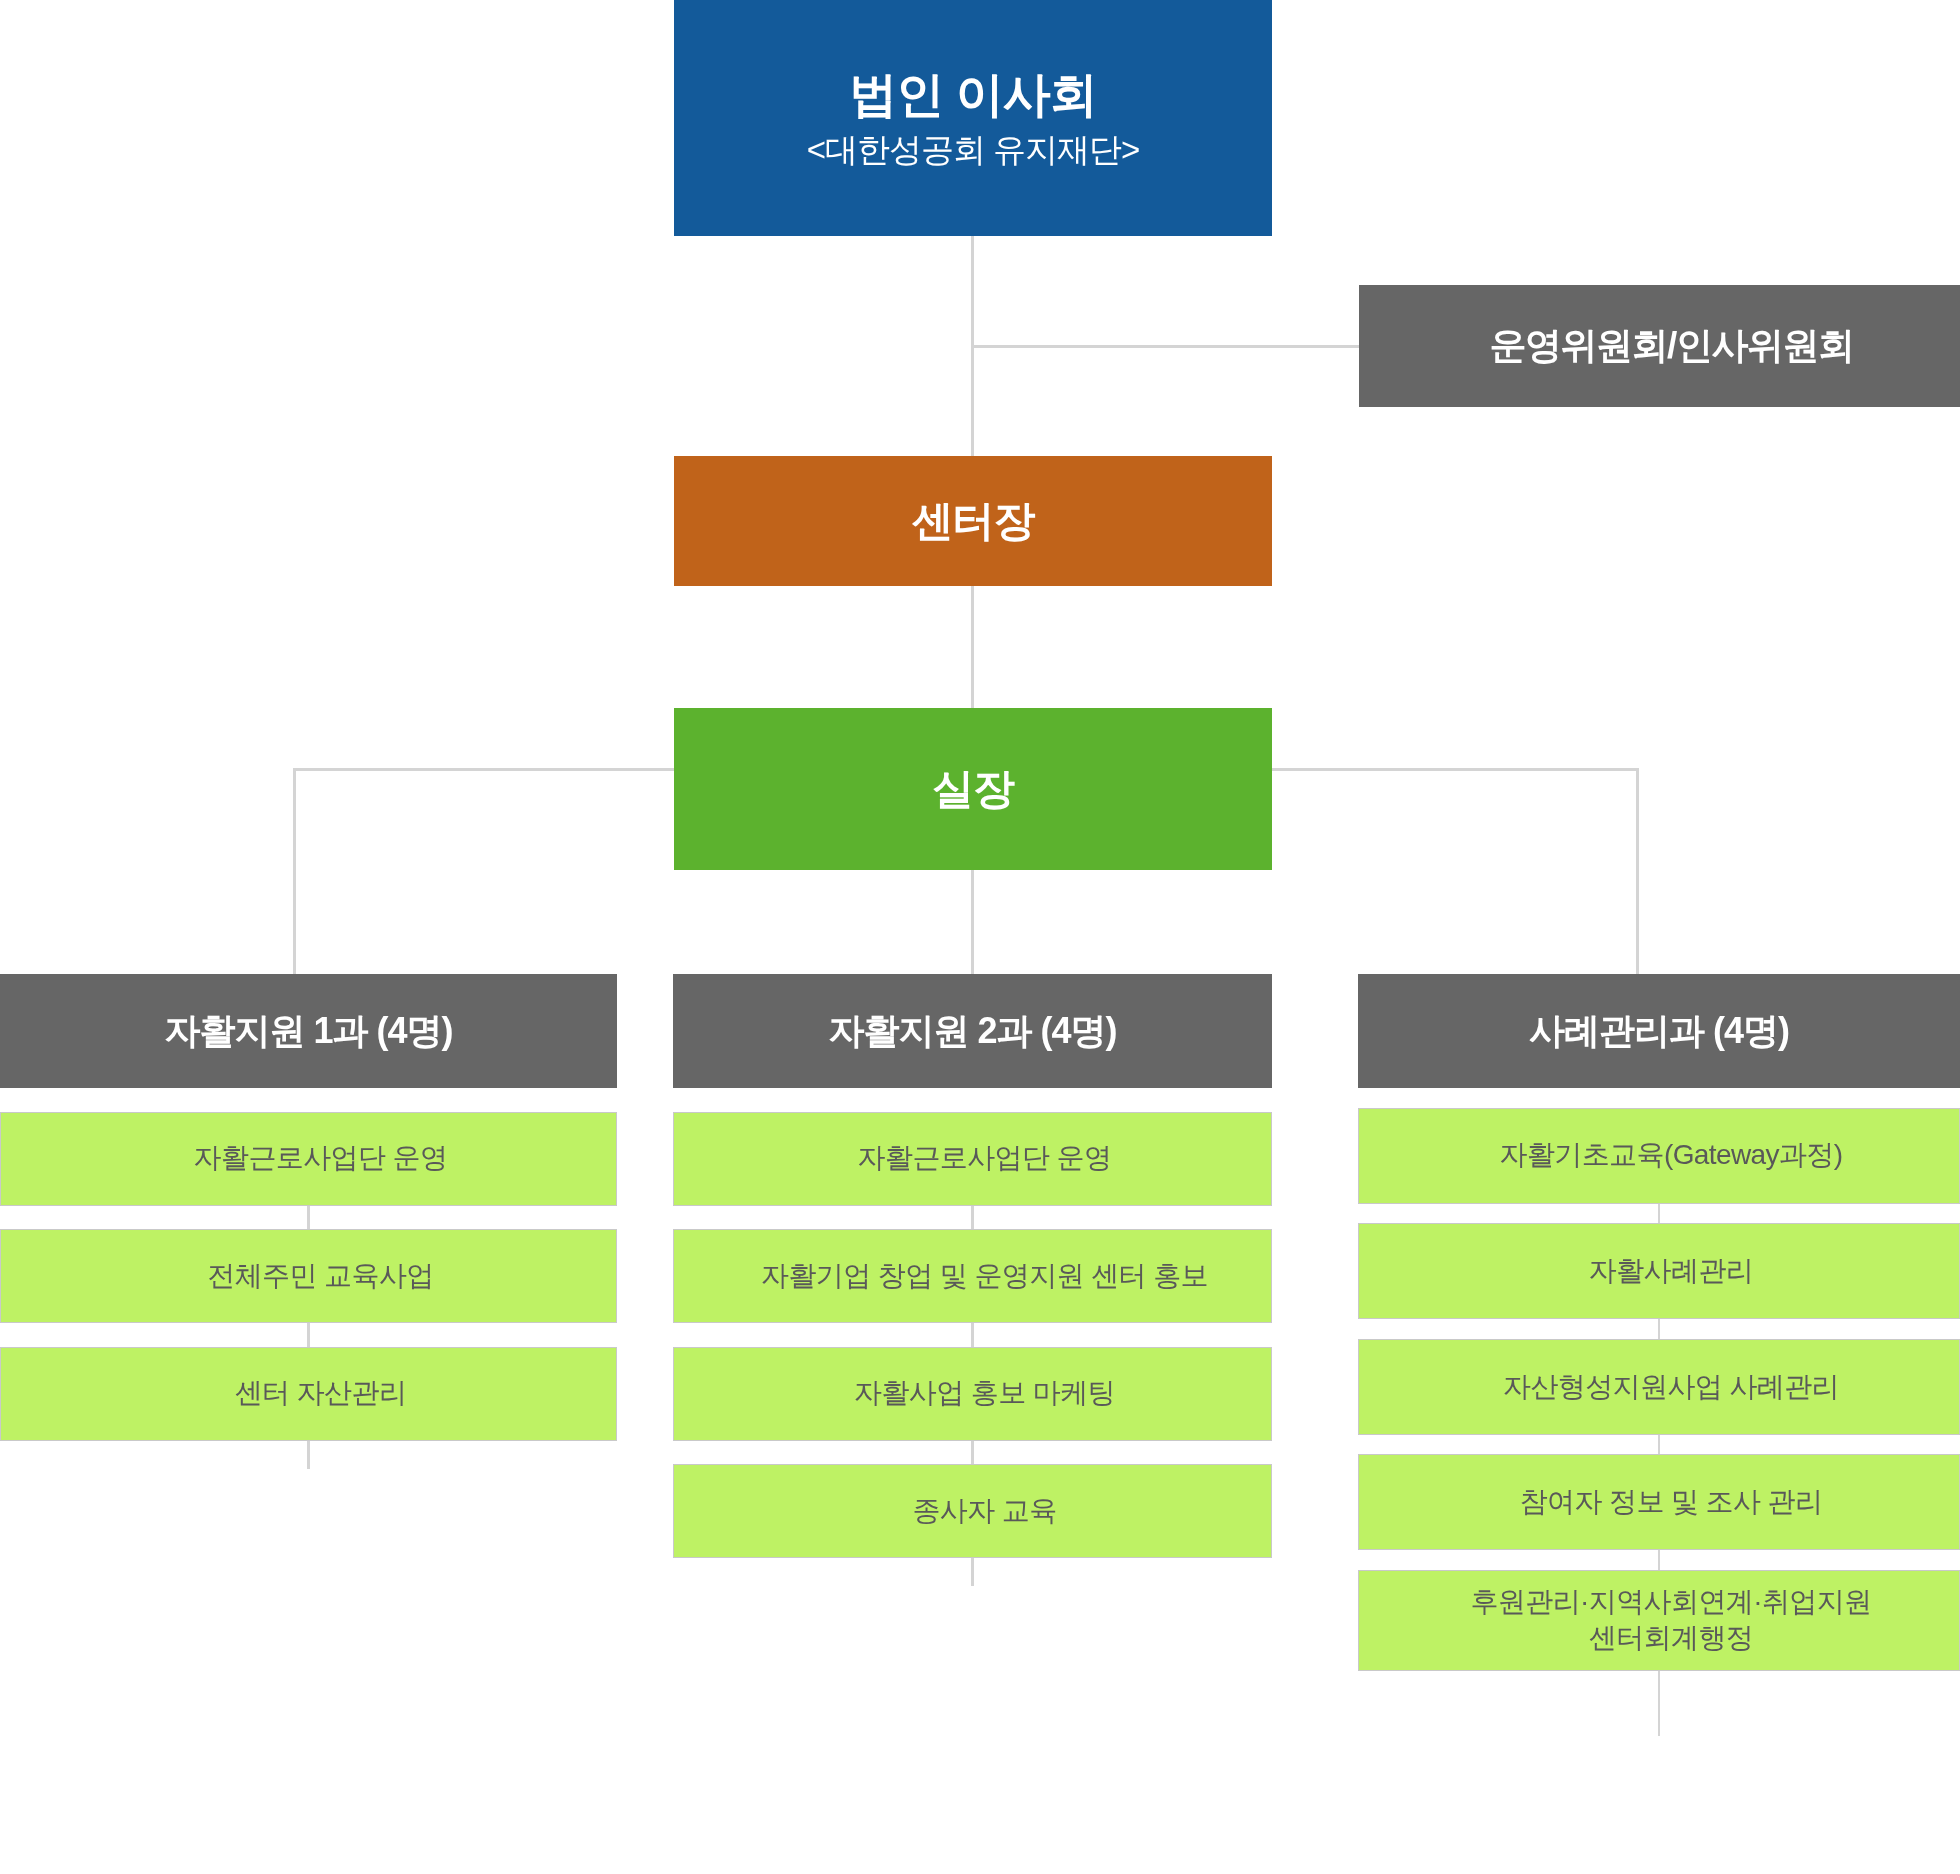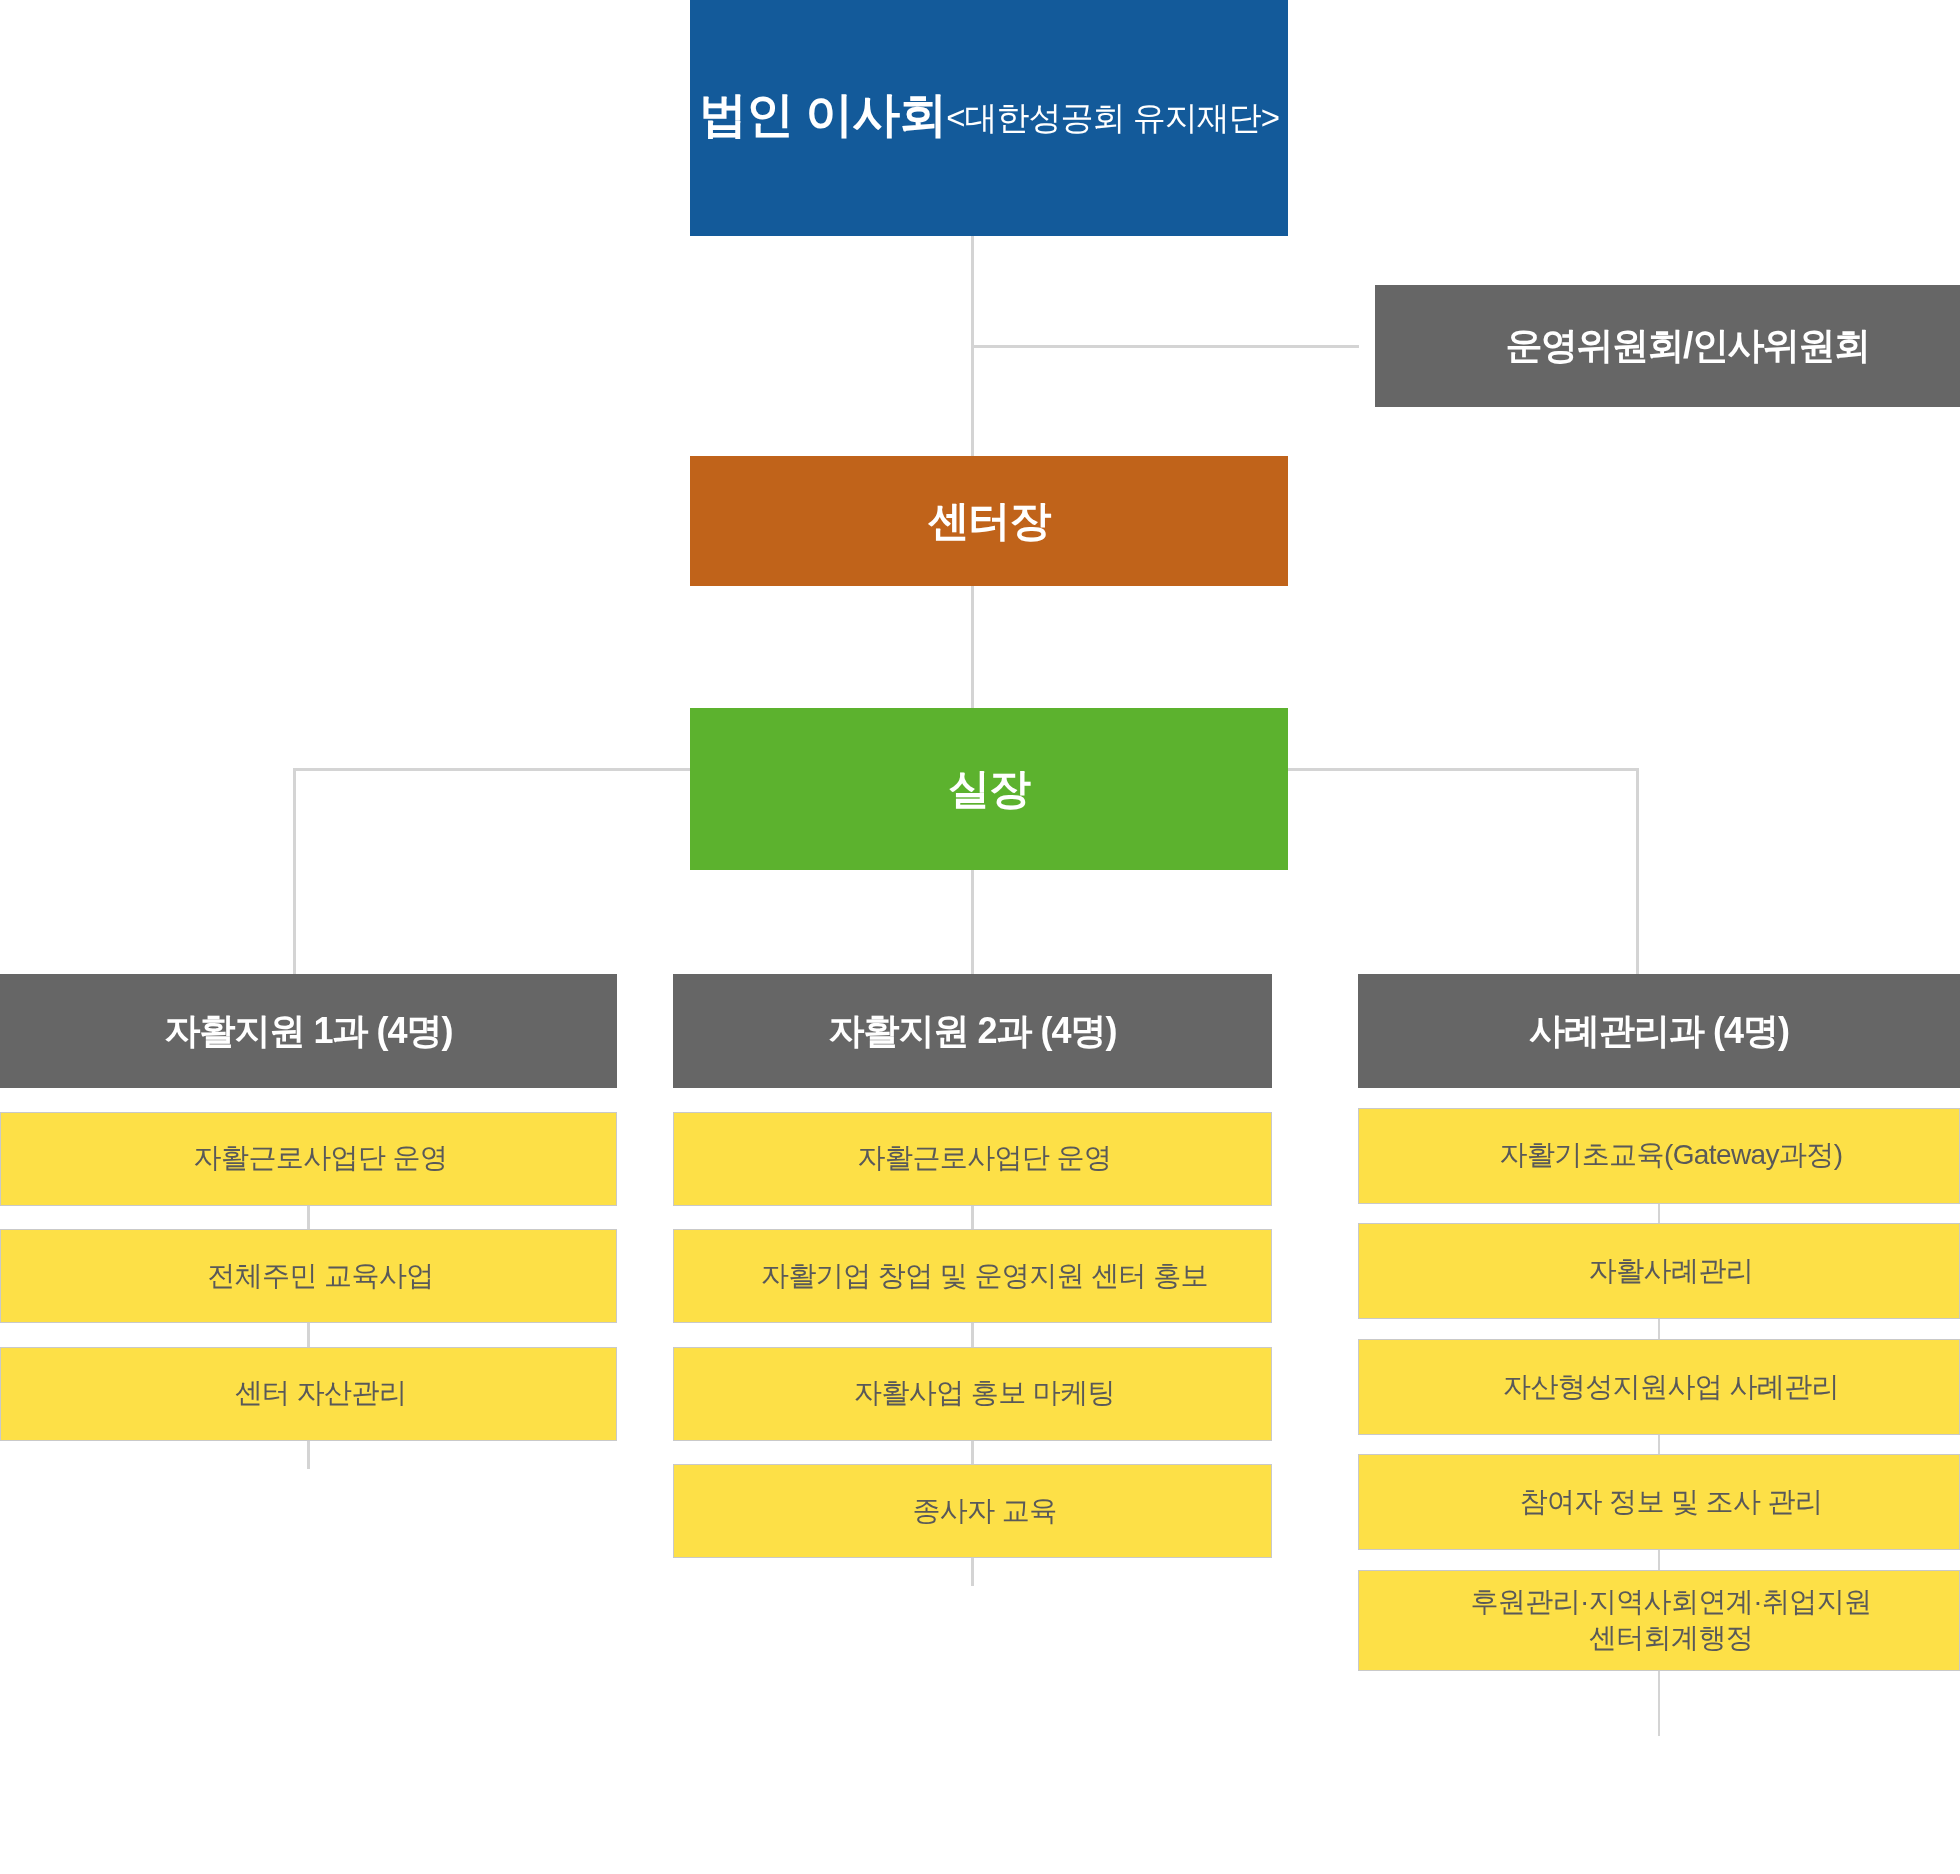--- a/index.html
+++ b/index.html
@@ -22,25 +22,25 @@
     position: absolute;
     background: #d4d4d4;
   }
   .conn.v { width: 2.9px; }
   .conn.h { height: 2.9px; }
 
   
   .node {
     position: absolute;
     display: flex;
+    flex-direction: column;
     align-items: center;
     justify-content: center;
     text-align: center;
     line-height: 1.22;
-    margin-left: 16px;
   }
 
   .node-board {
     left: 674px; top: 0px; width: 598px; height: 236px;
     background: #135a9a;
     color: #ffffff;
   }
   .node-board .title {
     font-size: 48px; font-weight: bold; letter-spacing: -1px;
     margin-bottom: 5.9px;
@@ -91,21 +91,21 @@
     font-size: 36px;
     font-weight: bold;
     letter-spacing: -1px;
   }
 
   .dept-items { position: relative; width: 100%; }
 
   .item-box {
     position: relative;
     width: 100%;
-    background: #fde047;
+    background: #bef264;
     border: 1px solid #c9c9c9;
     color: #595959;
     display: flex;
     align-items: center;
     justify-content: center;
     text-align: center;
     font-size: 28px;
     letter-spacing: -0.6px;
     line-height: 1.3;
     padding-left: 24px;

